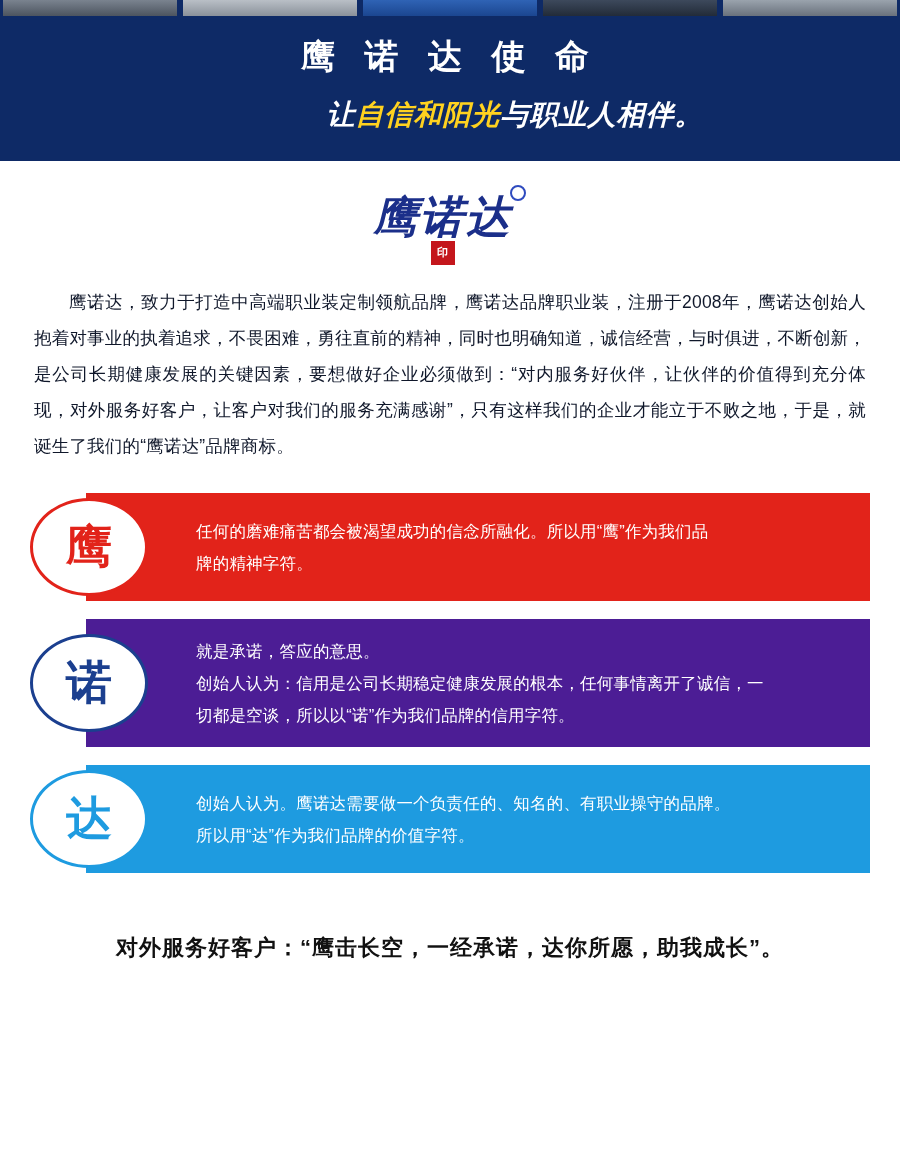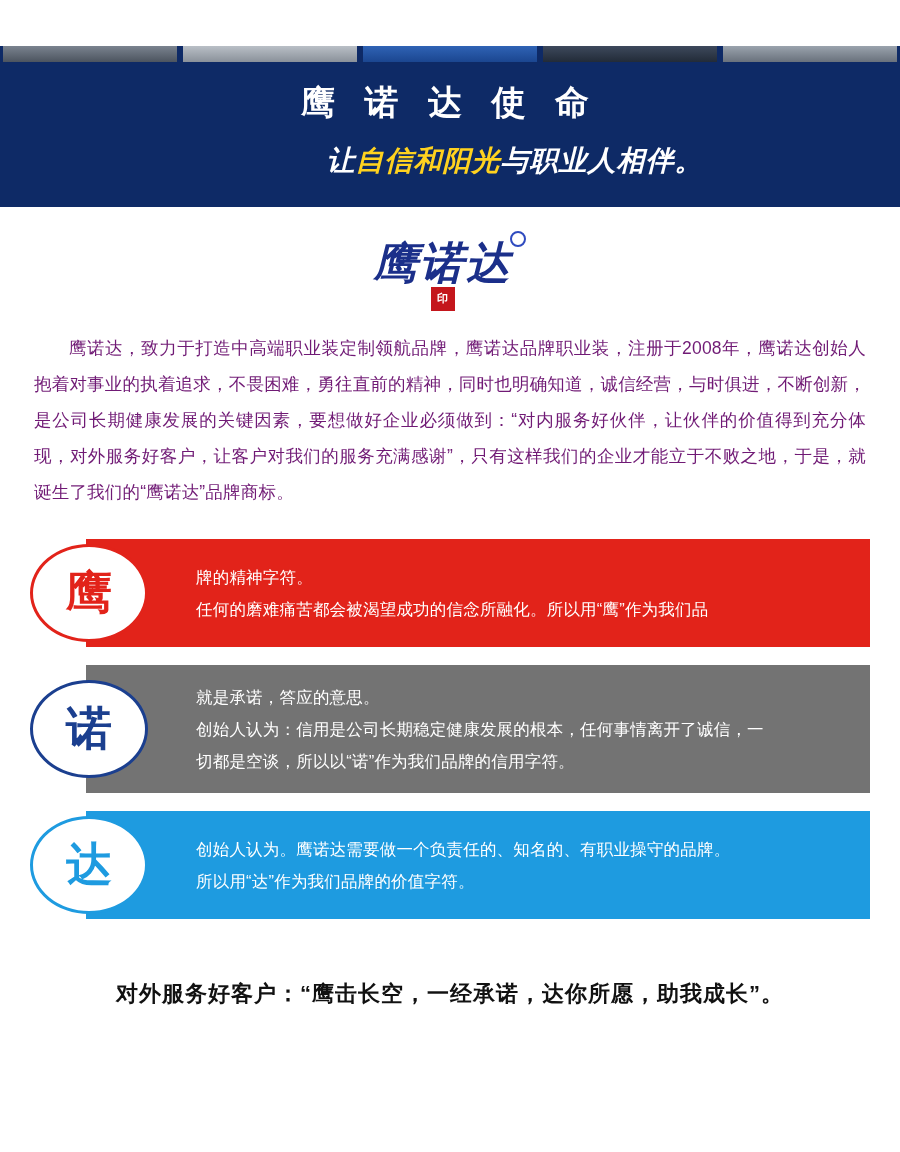--- a/index.html
+++ b/index.html
@@ -3,21 +3,21 @@
 <meta charset="utf-8">
 <style>
   html,body{margin:0;padding:0;}
   body{
     width:900px;
     background:#ffffff;
     font-family:"Liberation Sans","DejaVu Sans",sans-serif;
     color:#1a1a1a;
     -webkit-font-smoothing:antialiased;
   }
-  .page{width:900px;position:relative;overflow:hidden;margin-top:46px;}
+  .page{width:900px;position:relative;overflow:hidden;}
 
   
   .topstrip{
     height:16px;
     background:#0e2a66;
     display:flex;
     align-items:flex-start;
     overflow:hidden;
   }
   .topstrip .thumb{height:16px;flex:1 1 0;margin:0 3px;}
@@ -93,21 +93,21 @@
     letter-spacing:0;
   }
 
   
   .intro{
     padding:28px 34px 6px 34px;
     font-size:17.5px;
     line-height:2.05;
     text-indent:2em;
     text-align:justify;
-    color:#701a75;
+    color:#0f172a;
     letter-spacing:.2px;
   }
 
   
   .blocks{padding:22px 30px 0 30px;}
   .block{
     position:relative;
     margin-bottom:18px;
     min-height:108px;
     display:flex;
@@ -135,21 +135,21 @@
     padding:16px 22px 16px 110px;
     color:#ffffff;
     font-size:16.5px;
     line-height:1.95;
     display:flex;
     flex-direction:column;
     justify-content:center;
     letter-spacing:.2px;
   }
   .block.red  .block-body{background:#e2231a;}
-  .block.navy .block-body{background:#737373;}
+  .block.navy .block-body{background:#4c1d95;}
   .block.blue .block-body{background:#1e9be0;}
 
   
   .slogan{
     padding:42px 30px 60px 30px;
     text-align:center;
     font-size:22px;
     font-weight:bold;
     color:#111;
     letter-spacing:1px;
@@ -183,22 +183,22 @@
     </div>
   </div>
 
   <div class="intro">鹰诺达，致力于打造中高端职业装定制领航品牌，鹰诺达品牌职业装，注册于2008年，鹰诺达创始人抱着对事业的执着追求，不畏困难，勇往直前的精神，同时也明确知道，诚信经营，与时俱进，不断创新，是公司长期健康发展的关键因素，要想做好企业必须做到：“对内服务好伙伴，让伙伴的价值得到充分体现，对外服务好客户，让客户对我们的服务充满感谢”，只有这样我们的企业才能立于不败之地，于是，就诞生了我们的“鹰诺达”品牌商标。</div>
 
   <div class="blocks">
 
     <div class="block red">
       <div class="char-badge red">鹰</div>
       <div class="block-body">
+        <div>任何的磨难痛苦都会被渴望成功的信念所融化。所以用“鹰”作为我们品</div>
         <div>牌的精神字符。</div>
-        <div>任何的磨难痛苦都会被渴望成功的信念所融化。所以用“鹰”作为我们品</div>
       </div>
     </div>
 
     <div class="block navy">
       <div class="char-badge navy">诺</div>
       <div class="block-body">
         <div>就是承诺，答应的意思。</div>
         <div>创始人认为：信用是公司长期稳定健康发展的根本，任何事情离开了诚信，一</div>
         <div>切都是空谈，所以以“诺”作为我们品牌的信用字符。</div>
       </div>

